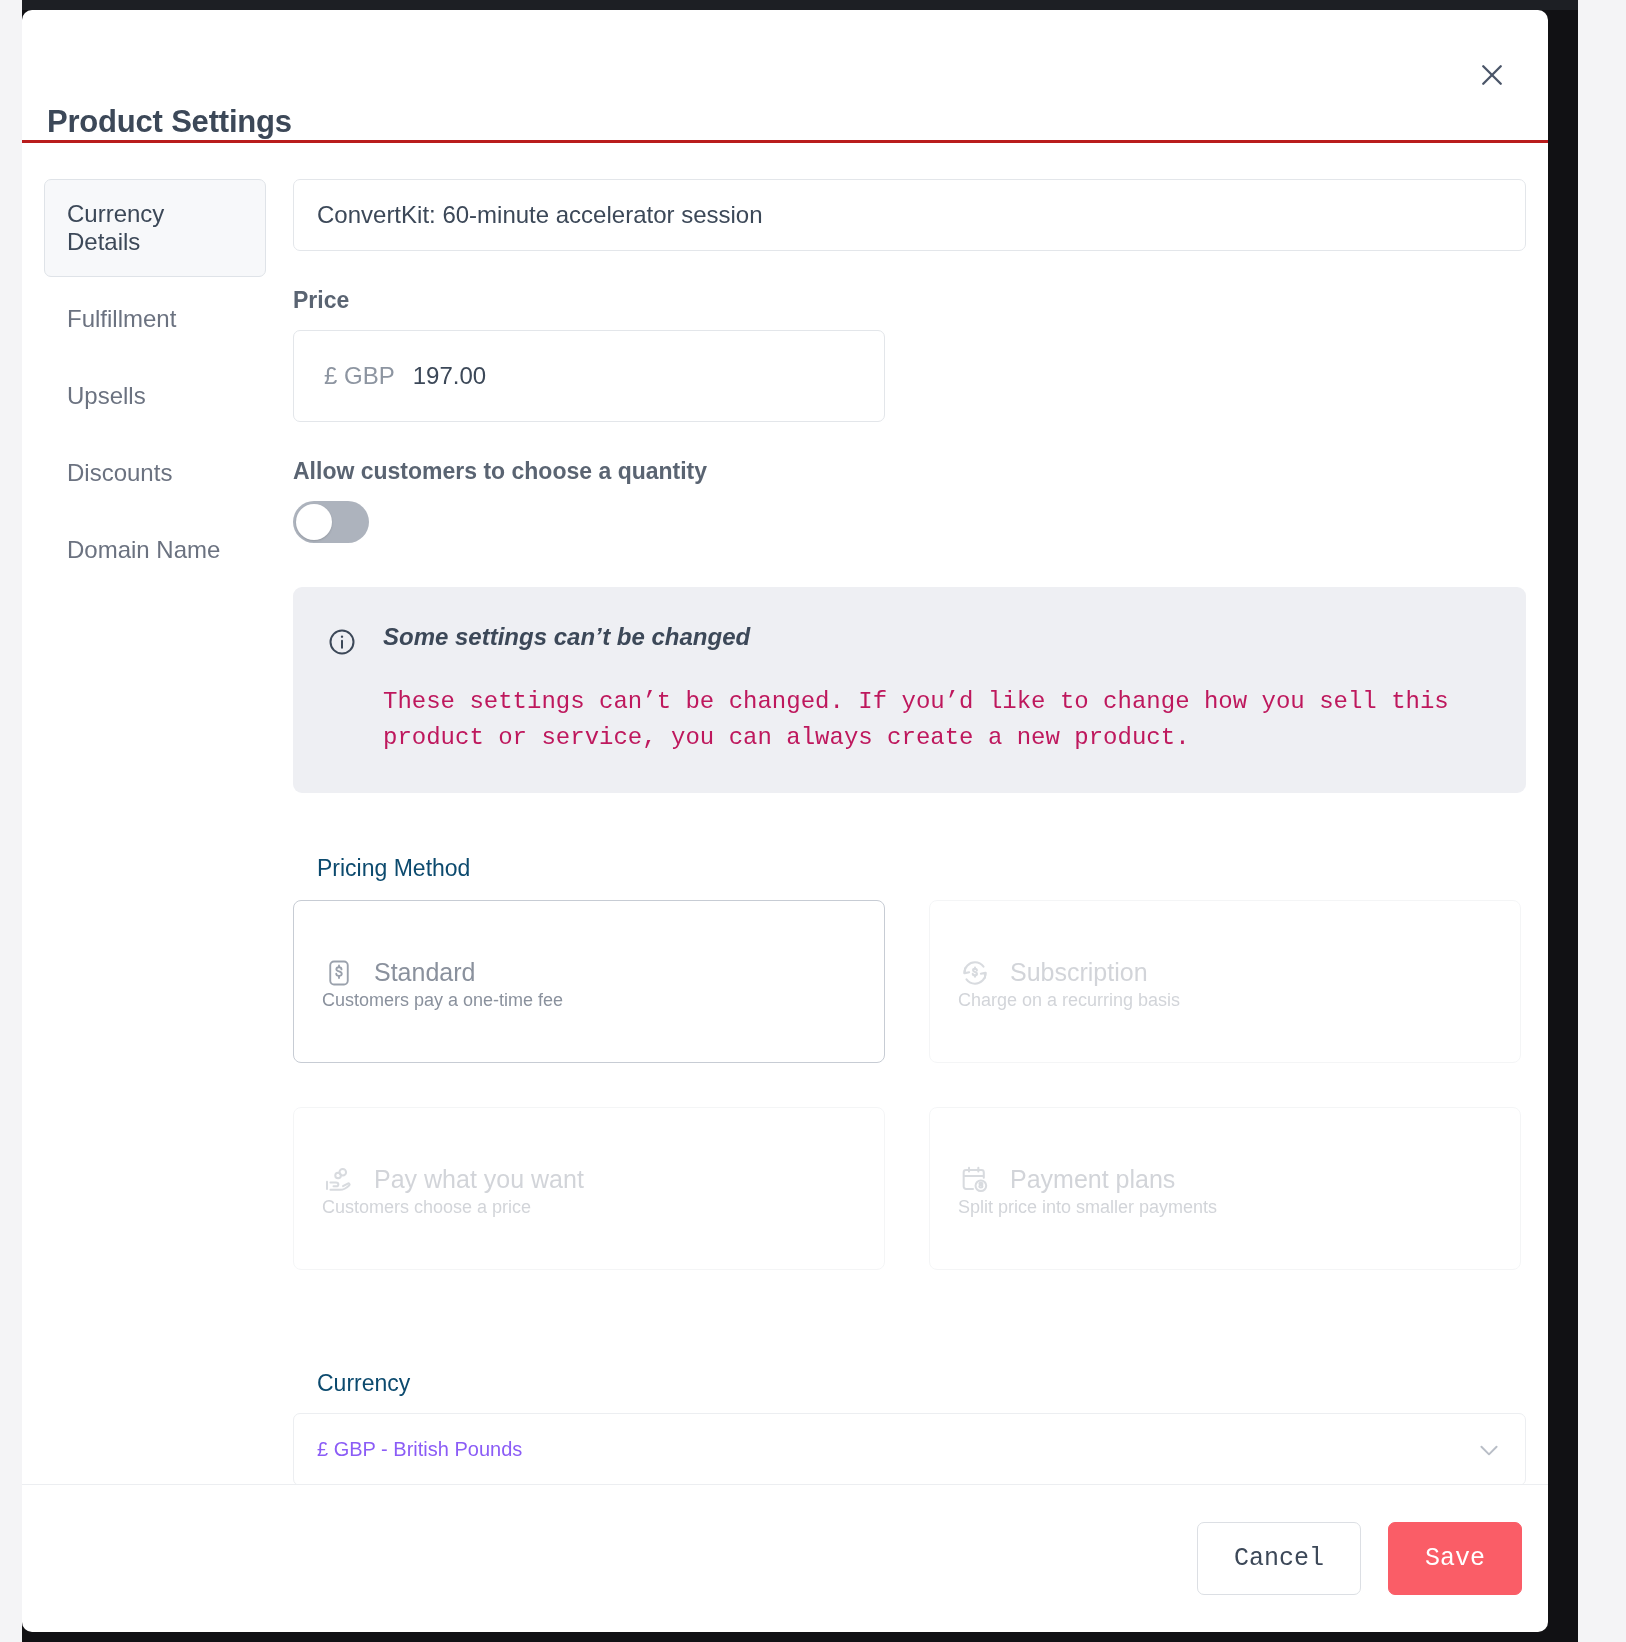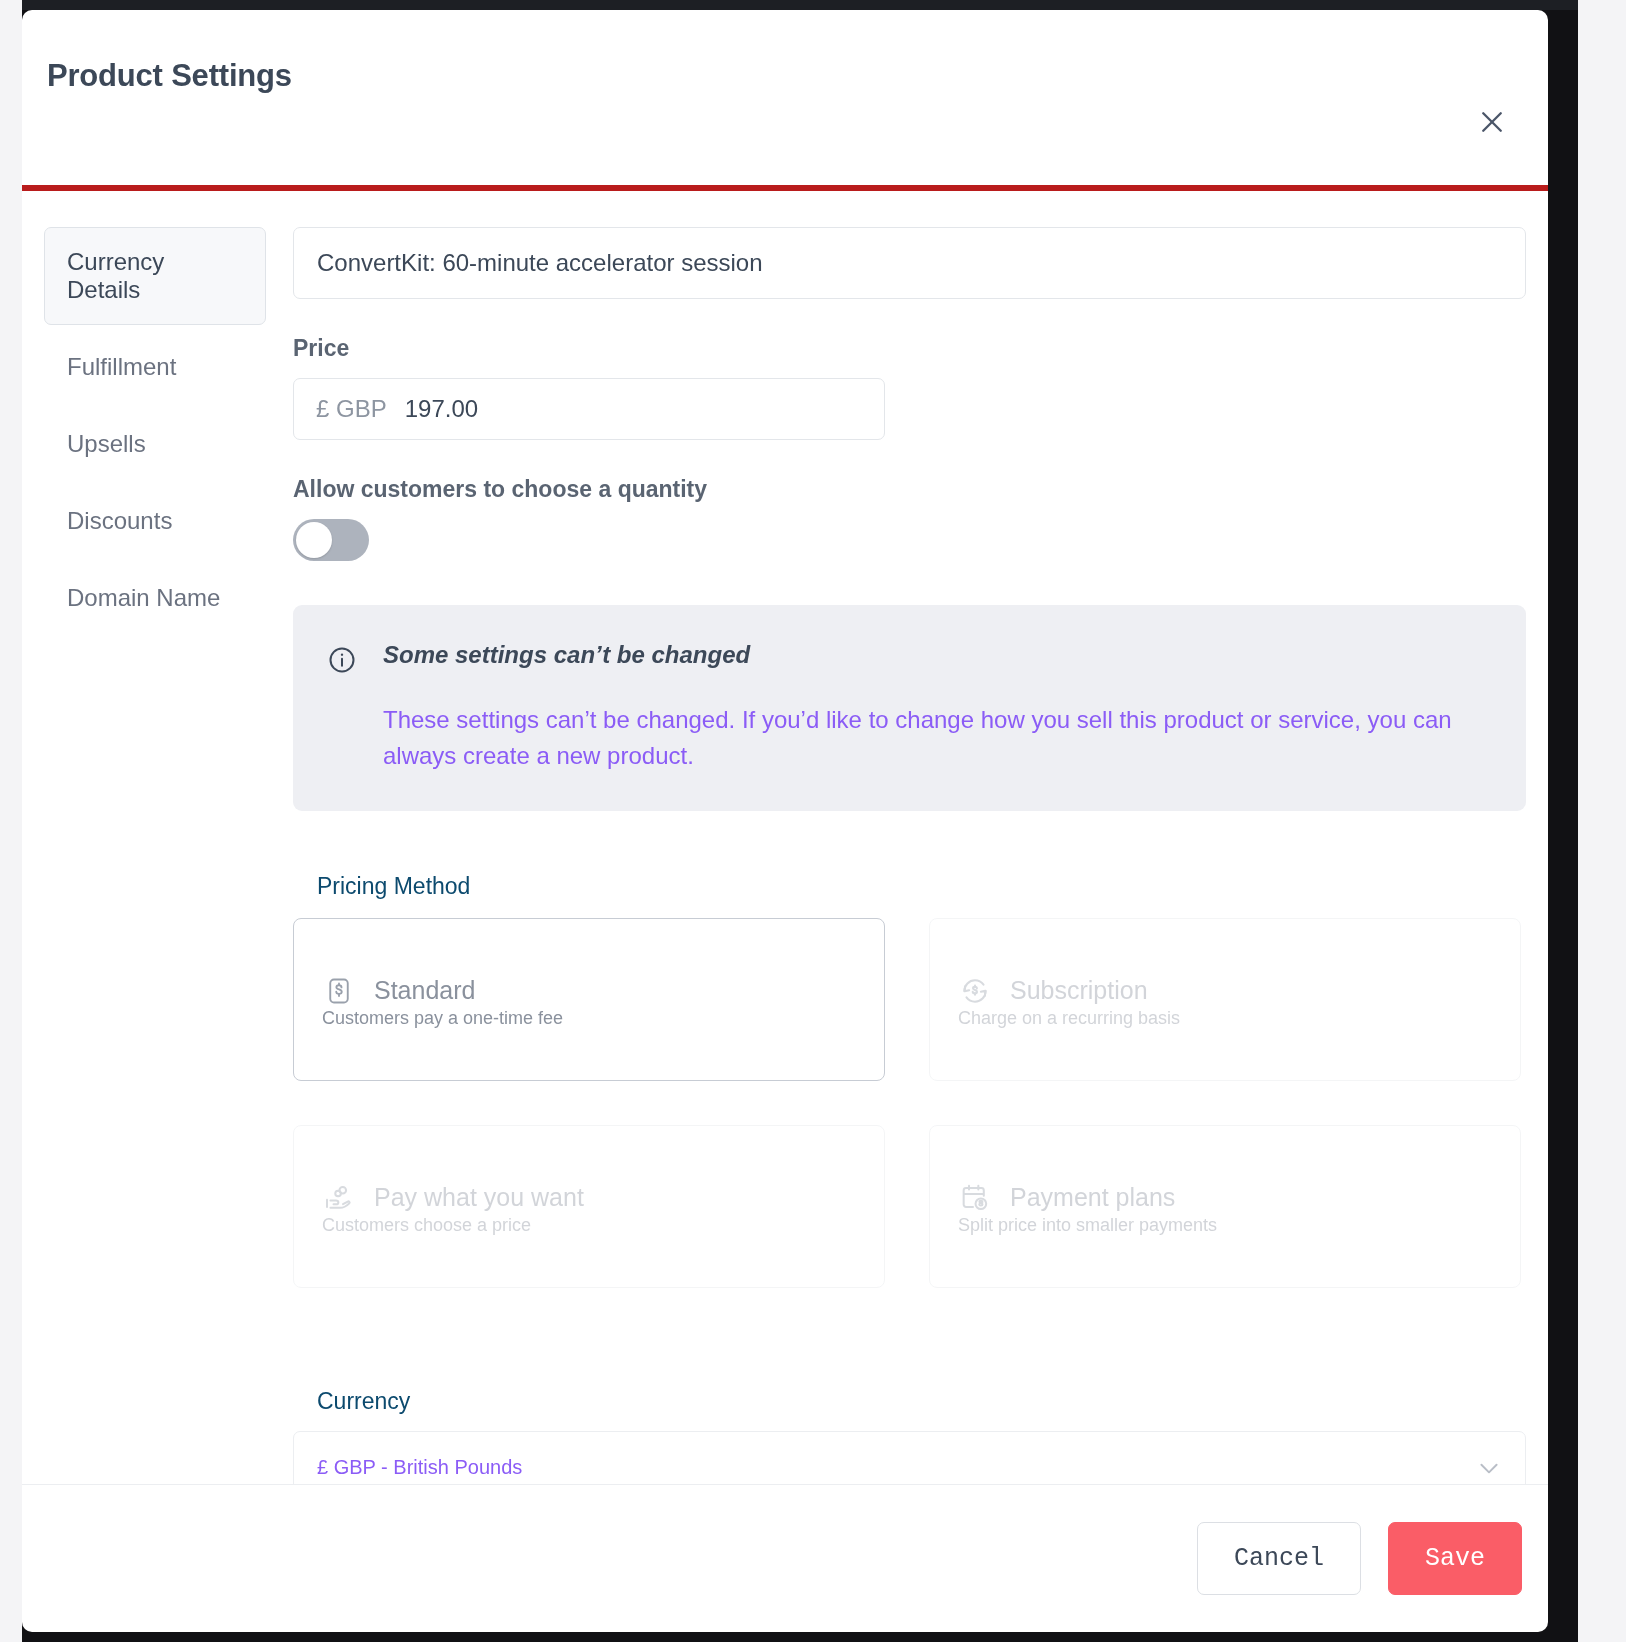--- a/index.html
+++ b/index.html
@@ -49,24 +49,23 @@
     overflow: hidden;
     display: flex;
     flex-direction: column;
   }
 
   
   .modal-header {
     position: relative;
     height: 133px;
     flex: 0 0 133px;
-    border-bottom: 6px solid #b91c1c;
-    display: flex;
-    align-items: flex-start;
-    margin-top: 48px;
+    border-bottom: 3px solid #b91c1c;
+    display: flex;
+    align-items: flex-end;
   }
   .modal-title {
     margin-left: 25px;
     font-size: 31px;
     font-weight: 700;
     color: #3c4858;
     letter-spacing: -0.2px;
   }
   .close-btn {
     position: absolute;
@@ -149,26 +148,26 @@
     padding: 0 23px;
     font-size: 24px;
     color: #3c4858;
     font-family: inherit;
     background: #fff;
     outline: none;
   }
 
   .price-box {
     width: 592px;
-    height: 62px;
+    height: 92px;
     border: 1px solid #e3e6ea;
     border-radius: 7px;
     display: flex;
     align-items: center;
-    padding: 0 22px;
+    padding: 0 30px;
     background: #fff;
   }
   .price-currency {
     font-size: 24px;
     color: #8d95a1;
     margin-right: 18px;
     white-space: nowrap;
   }
   .price-value {
     font-size: 24px;
@@ -221,23 +220,24 @@
   .info-text-wrap { flex: 1 1 auto; }
   .info-title {
     font-size: 24px;
     font-weight: 700;
     color: #3c4858;
     margin-bottom: 33px;
     font-style: italic;
   }
   .info-body {
     font-size: 24px;
-    color: #8b5cf6;
+    color: #be185d;
     line-height: 1.48;
     max-width: 1090px;
+    font-family: Liberation Mono, monospace;
   }
 
   
   .pm-section { margin-top: 62px; }
   .pm-grid {
     display: grid;
     grid-template-columns: 592px 592px;
     gap: 44px;
     margin-top: 18px;
   }

